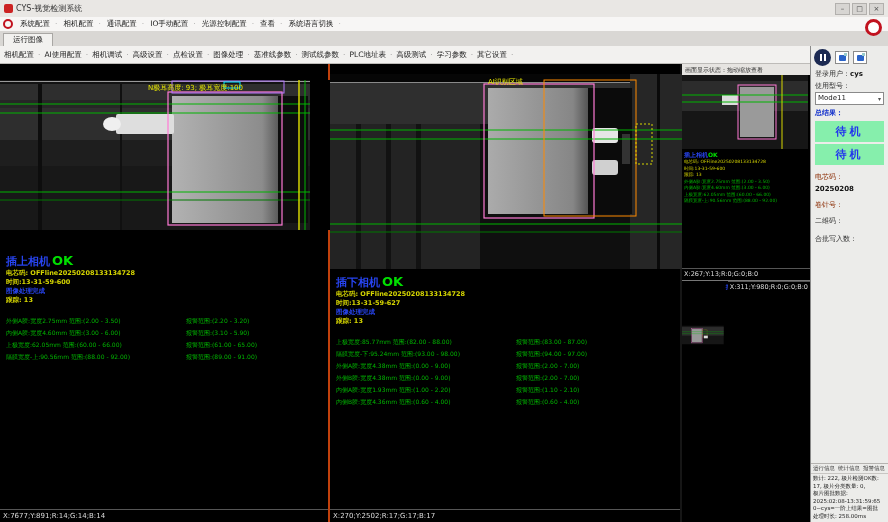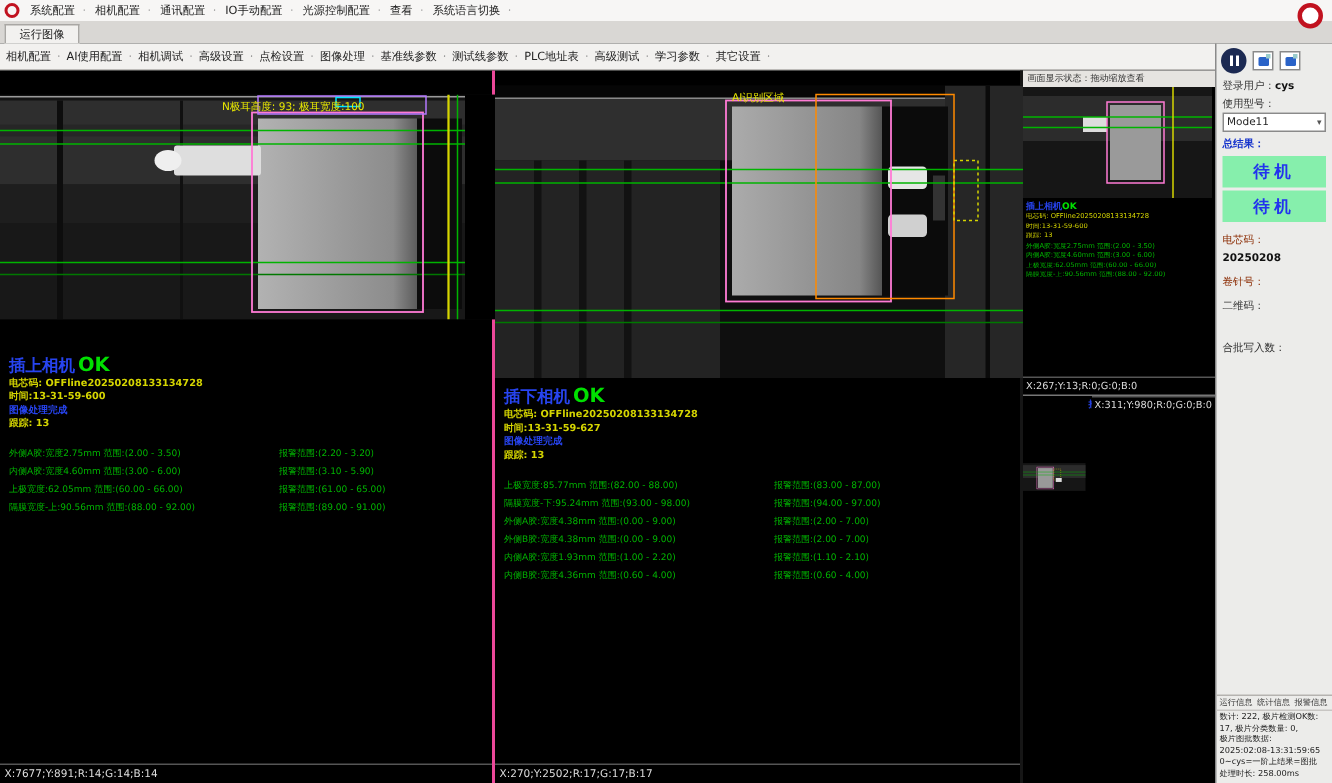--- a/index.html
+++ b/index.html
@@ -26,21 +26,21 @@
 
   
   .body-row { flex:1; display:flex; min-height:0; }
   .left-area { width:812px; display:flex; flex-direction:column; min-height:0; }
   .toolbar { height:18px; background:#f2f1ef; border-bottom:1px solid #bdbbb8; display:flex; align-items:center; padding:0 4px; font-size:7.5px; color:#222; flex:0 0 auto; }
   .tool-item { white-space:nowrap; cursor:default; }
   .tool-item::after { content:"·"; color:#888; margin:0 4px; }
 
   .panels { flex:1; display:flex; background:#000; min-height:0; }
   .panel { display:flex; flex-direction:column; min-height:0; position:relative; }
-  .panel-left  { width:330px; border-right:2px solid #ec4899; }
+  .panel-left  { width:330px; border-right:2px solid #c2410c; }
   .panel-center{ width:352px; border-right:2px solid #161616; }
   .preview-col { width:128px; display:flex; flex-direction:column; }
 
   .cam-svg { display:block; }
   .panel-left  .cam-svg { margin-top:16px; }
   .panel-center .cam-svg { margin-top:10px; }
 
   .result-block { padding:0 6px; }
   .panel-left  .result-block { margin-top:24px; }
   .panel-center .result-block { margin-top:6px; }
@@ -95,20 +95,29 @@
   .badge.yellow { background:#e8c400; color:#000; }
   .badge.red { background:#c32222; color:#fff; }
   .cpu-text { color:#333; white-space:nowrap; }
   .result-pill { background:#2e2e2e; color:#eee; padding:1px 6px; white-space:nowrap; }
 </style>
 </head>
 <body>
 
 <div class="app">
 
+  <div class="titlebar">
+    <span class="title-ico"></span>
+    <span>CYS-视觉检测系统</span>
+    <div class="win-controls">
+      <span class="win-btn">–</span>
+      <span class="win-btn">□</span>
+      <span class="win-btn">×</span>
+    </div>
+  </div>
 
   <div class="menubar">
     <span class="logo-sm"></span>
     <span class="menu-item">系统配置</span>
     <span class="menu-item">相机配置</span>
     <span class="menu-item">通讯配置</span>
     <span class="menu-item">IO手动配置</span>
     <span class="menu-item">光源控制配置</span>
     <span class="menu-item">查看</span>
     <span class="menu-item">系统语言切换</span>
@@ -342,21 +351,21 @@
           <span>Mode11</span>
           <span class="arrow">▾</span>
         </div>
       <div class="sb-row"><span class="sb-label blue">总结果：</span></div>
       <div class="result-box">待机</div>
       <div class="result-box">待机</div>
       <div class="sb-row" style="margin-top:6px;"><span class="sb-label red">电芯码：</span></div>
       <div class="sb-row"><span class="sb-value">20250208</span></div>
       <div class="sb-row" style="margin-top:4px;"><span class="sb-label red">卷针号：</span><span class="sb-value"></span></div>
       <div class="sb-row" style="margin-top:4px;"><span class="sb-label">二维码：</span><span class="sb-value"></span></div>
-      <div class="sb-row" style="margin-top:16px;"><span class="sb-label">合批写入数：</span><span class="sb-value"></span></div>
+      <div class="sb-row" style="margin-top:6px;"><span class="sb-label">合批写入数：</span><span class="sb-value"></span></div>
 
       <div class="info-box">
         <div class="info-tabs">
           <span class="info-tab">运行信息</span>
           <span class="info-tab">统计信息</span>
           <span class="info-tab">报警信息</span>
         </div>
         <div class="info-lines">
           <div class="info-line">数计: 222, 极片检测OK数:</div>
           <div class="info-line">17, 极片分类数量: 0,</div>

